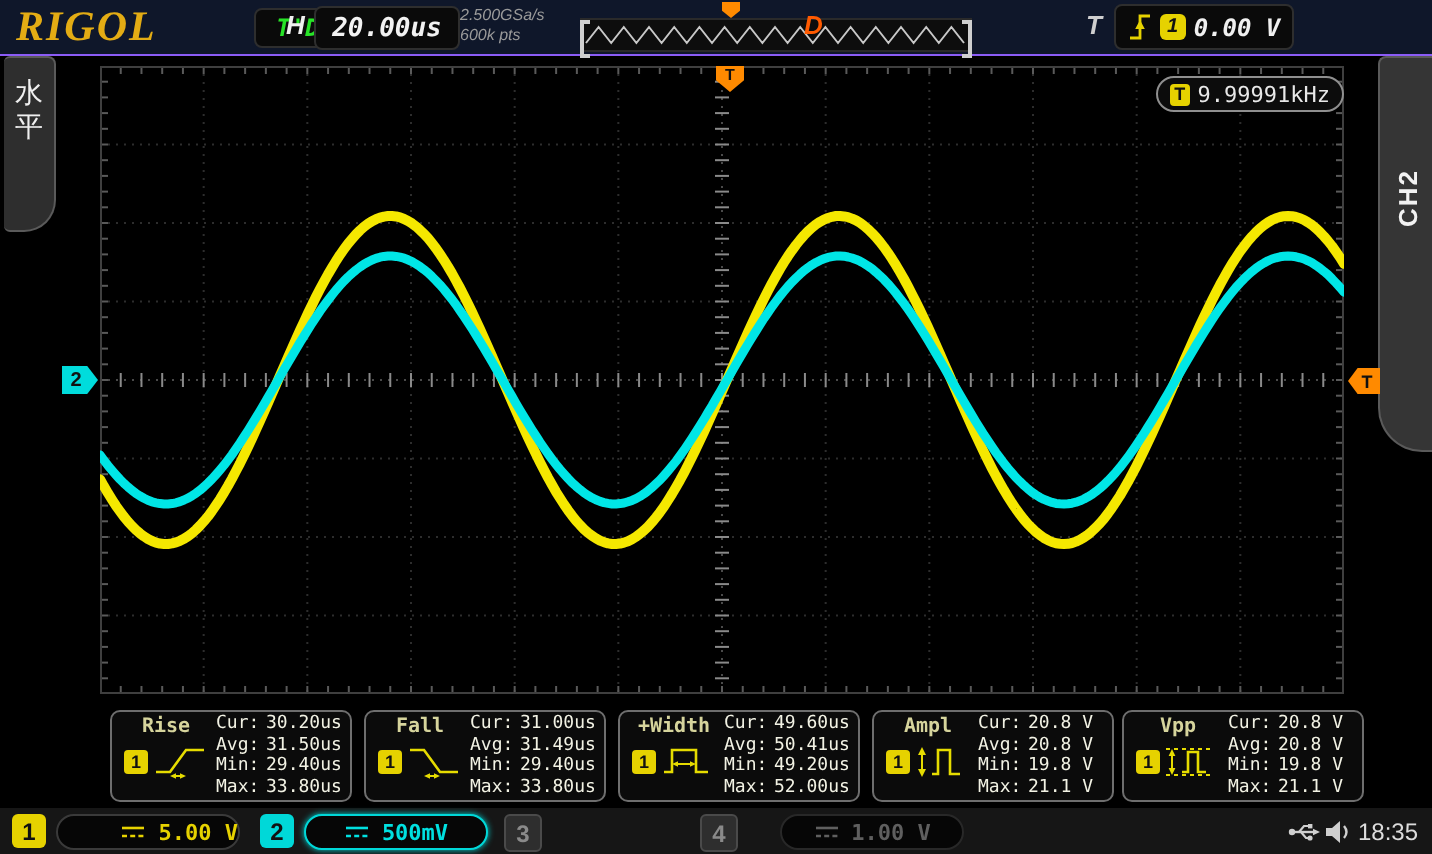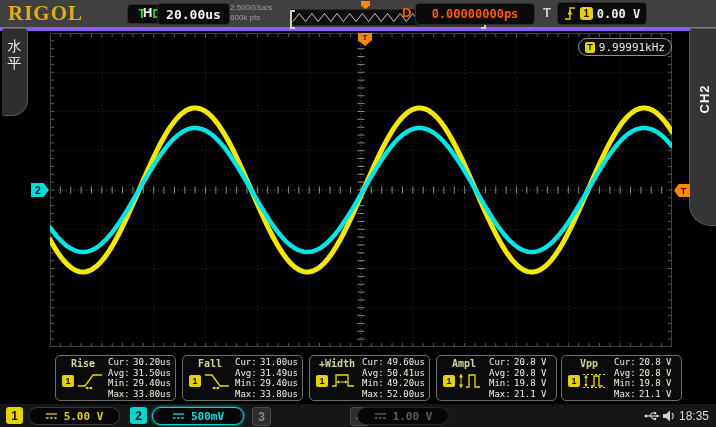--- a/index.html
+++ b/index.html
@@ -1,19 +1,19 @@
 <!DOCTYPE html>
 <html><head>
 <meta charset="utf-8">
 <style>
   html,body{margin:0;padding:0;background:#000;}
   #scope{position:relative;width:716px;height:427px;background:#000;overflow:hidden;
          font-family:"DejaVu Sans Mono","Liberation Mono",monospace;-webkit-font-smoothing:none;}
   
-  #header{position:absolute;left:0;top:0;width:716px;height:27px;background:#404040;border-bottom:4px solid #8b5cf6;}
+  #header{position:absolute;left:0;top:0;width:716px;height:27px;background:#0f172a;border-bottom:1px solid #8b5cf6;font-style:italic;}
   #logo{position:absolute;left:8px;top:1px;font-family:"Liberation Serif","DejaVu Serif",serif;
         font-weight:bold;font-size:21px;color:#e3ac14;letter-spacing:1px;}
   .hbox{position:absolute;background:#0a0a0a;border:1px solid #2e2e2e;border-radius:4px;
         display:flex;align-items:center;justify-content:center;}
   #trig-status{left:95px;top:4px;width:42px;height:18px;color:#27e327;font-weight:bold;font-size:12px;margin-left:32px;}
   #h-label{position:absolute;left:143px;top:5px;color:#f0f0f0;font-weight:bold;font-size:13px;
            font-family:"Liberation Sans",sans-serif;}
   #timebase{left:157px;top:3px;width:71px;height:20px;color:#f2f2f2;font-size:13px;font-weight:bold;}
   #srate{position:absolute;left:230px;top:3px;width:58px;color:#9a9a9a;font-size:8px;line-height:10px;
          font-family:"Liberation Sans",sans-serif;}
@@ -96,21 +96,20 @@
     </div>
     <div id="preview">
       <svg id="pv-svg" width="196" height="15">
           <path d="M3.0,11.5L9.3,3.5L15.6,11.5L21.9,3.5L28.2,11.5L34.5,3.5L40.8,11.5L47.1,3.5L53.4,11.5L59.7,3.5L66.0,11.5L72.3,3.5L78.6,11.5L84.9,3.5L91.2,11.5L97.5,3.5L103.8,11.5L110.1,3.5L116.4,11.5L122.7,3.5L129.0,11.5L135.3,3.5L141.6,11.5L147.9,3.5L154.2,11.5L160.5,3.5L166.8,11.5L173.1,3.5L179.4,11.5L185.7,3.5L192.0,11.5" fill="none" stroke="#c8c8c8" stroke-width="1"></path>
         </svg>
       <div class="pv-brk l"></div>
       <div class="pv-brk r"></div>
     </div>
     <div id="pv-trig"></div>
     <div id="delay-label">D</div>
-    <div id="delay-box" class="hbox">0.00000000ps</div>
     <div id="trig-t">T</div>
     <div id="trig-box" class="hbox">
       <svg width="12" height="15" viewBox="0 0 12 15">
         <polyline points="1,13 6,13 6,2 11,2" fill="none" stroke="#e6d200" stroke-width="1.4"></polyline>
         <polygon points="6,4 3.6,8.5 8.4,8.5" fill="#e6d200"></polygon>
       </svg>
       <span class="badge sm">1</span>
       <span>0.00 V</span>
     </div>
   </div>
@@ -620,38 +619,38 @@
         </div>
       <div class="mrow">
           <span class="mlab">Max:</span>
           <span>21.1 V</span>
         </div>
     </div>
   </div>
 
   <div id="bottombar">
     <div class="chbadge" style="left:6px;background:#e6d200;color:#111;">1</div>
-    <div class="chpill" style="left:28px;color:#e6d200;">
+    <div class="chpill" style="left:28px;color:#e6d200;justify-content:flex-end;">
       <svg width="13" height="8" viewBox="0 0 13 8">
         <line x1="1" y1="2" x2="12" y2="2" stroke="#e6d200" stroke-width="1.3"></line>
         <line x1="1" y1="6" x2="12" y2="6" stroke="#e6d200" stroke-width="1.3" stroke-dasharray="2.5 1.6"></line>
       </svg>
       <span>5.00 V</span>
     </div>
     <div class="chbadge" style="left:130px;background:#00d8d8;color:#111;">2</div>
     <div class="chpill" id="pill-2" style="left:152px;color:#00e0e0;">
       <svg width="13" height="8" viewBox="0 0 13 8">
         <line x1="1" y1="2" x2="12" y2="2" stroke="#00e0e0" stroke-width="1.3"></line>
         <line x1="1" y1="6" x2="12" y2="6" stroke="#00e0e0" stroke-width="1.3" stroke-dasharray="2.5 1.6"></line>
       </svg>
       <span>500mV</span>
     </div>
     <div class="chbadge" style="left:252px;background:#2e2e2e;color:#8a8a8a;border:1px solid #4a4a4a;">3</div>
     <div class="chbadge" style="left:350px;background:#2e2e2e;color:#8a8a8a;border:1px solid #4a4a4a;">4</div>
-    <div class="chpill" style="left:357px;color:#5f5f5f;border-color:#282828;">
+    <div class="chpill" style="left:390px;color:#5f5f5f;border-color:#282828;">
       <svg width="13" height="8" viewBox="0 0 13 8">
         <line x1="1" y1="2" x2="12" y2="2" stroke="#5f5f5f" stroke-width="1.3"></line>
         <line x1="1" y1="6" x2="12" y2="6" stroke="#5f5f5f" stroke-width="1.3" stroke-dasharray="2.5 1.6"></line>
       </svg>
       <span>1.00 V</span>
     </div>
     <svg class="sicon" style="left:644px" width="16" height="12" viewBox="0 0 16 12">
       <circle cx="2" cy="6" r="1.6" fill="#cfcfcf"></circle>
       <line x1="3" y1="6" x2="13" y2="6" stroke="#cfcfcf" stroke-width="1.2"></line>
       <polygon points="16,6 12.5,4.4 12.5,7.6" fill="#cfcfcf"></polygon>

